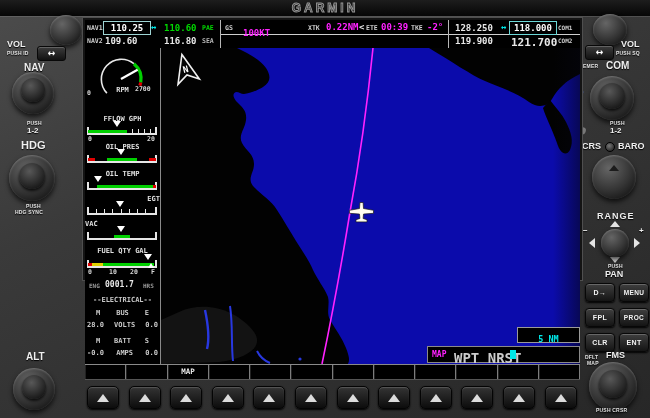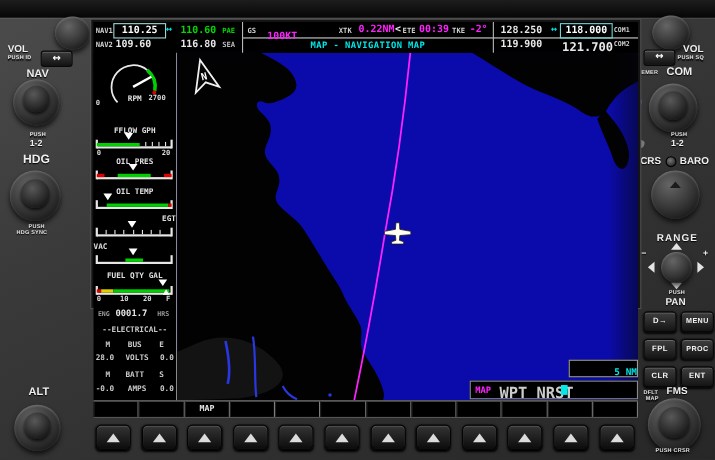--- a/index.html
+++ b/index.html
@@ -39,20 +39,21 @@
   .tri-d{width:0;height:0;border-left:5px solid transparent;border-right:5px solid transparent;border-top:6px solid #e4e4e4;position:absolute;}
   .tri-l{width:0;height:0;border-top:5px solid transparent;border-bottom:5px solid transparent;border-right:6px solid #e4e4e4;position:absolute;}
   .tri-r{width:0;height:0;border-top:5px solid transparent;border-bottom:5px solid transparent;border-left:6px solid #e4e4e4;position:absolute;}
 </style>
 </head>
 <body>
 
 <div class="bezel abs">
 
   <div class="topstrip abs"></div>
+  <div class="logo abs">GARMIN</div>
 
   <div class="knob" style="left:50px;top:15px;width:32px;height:30px"></div>
   <div class="bl" style="left:7px;top:39px;font-size:9px">VOL</div>
   <div class="tl" style="left:7px;top:50px">PUSH ID</div>
   <div class="swapbtn" style="left:37px;top:46px">↔</div>
   <div class="bl" style="left:24px;top:62px;font-size:10px">NAV</div>
   <div class="knob" style="left:12px;top:72px;width:42px;height:42px">
       <div class="cap" style="left:9px;top:6px;width:24px;height:24px"></div>
     </div>
   <div class="tl" style="left:27px;top:120px">PUSH</div>
@@ -129,21 +130,20 @@
 
     <div class="st" style="left:140px;top:3.5px;font-size:6.5px;color:#cfcfcf">GS</div>
     <div class="st" style="left:158px;top:8px;font-size:9px;color:#ff22ff">100KT</div>
     <div class="st" style="left:223px;top:3.5px;font-size:6.5px;color:#cfcfcf">XTK</div>
     <div class="st" style="left:241px;top:2px;font-size:9px;color:#ff22ff">0.22NM</div>
     <div class="st" style="left:274px;top:2px;font-size:9px;color:#e8e8e8">&lt;</div>
     <div class="st" style="left:281px;top:3.5px;font-size:6.5px;color:#cfcfcf">ETE</div>
     <div class="st" style="left:296px;top:2px;font-size:9px;color:#ff22ff">00:39</div>
     <div class="st" style="left:326px;top:3.5px;font-size:6.5px;color:#cfcfcf">TKE</div>
     <div class="st" style="left:342px;top:2px;font-size:9px;color:#ff22ff">-2°</div>
-    <div class="st" style="left:136px;top:17px;width:227px;text-align:center;font-size:8px;color:#00e8e8;letter-spacing:.4px">MAP - NAVIGATION MAP</div>
 
     <div class="st" style="left:370px;top:2.5px;font-size:9px;color:#e8e8e8">128.250</div>
     <div class="st" style="left:416px;top:2px;font-size:9px;color:#00e8e8">↔</div>
     <div class="fbox" style="left:424px;top:1px;width:46px;height:12px;border-color:#6cd8d8">118.000</div>
     <div class="st" style="left:473px;top:4px;font-size:6px;color:#cfcfcf">COM1</div>
     <div class="st" style="left:370px;top:16px;font-size:9px;color:#e8e8e8">119.900</div>
     <div class="st" style="left:426px;top:16px;font-size:11px;color:#e8e8e8">121.700</div>
     <div class="st" style="left:473px;top:17px;font-size:6px;color:#cfcfcf">COM2</div>
 
     <div class="abs" style="left:0;top:28px;width:75px;height:316px;background:#000">
@@ -270,21 +270,21 @@
       <g transform="translate(200.5,163.5)">
         <path d="M -1.6,-9 L 1.6,-9 L 2,-3 L 12,-1.2 L 12,1.8 L 2,2.6 L 1.6,7 L 5.5,8.2 L 5.5,10.4 L -5.5,10.4 L -5.5,8.2 L -1.6,7 L -2,2.6 L -12,1.8 L -12,-1.2 L -2,-3 Z" fill="#fffdf0" stroke="#1a1a1a" stroke-width="0.7"></path>
       </g>
       <g transform="translate(25,23) rotate(-14)">
         <path d="M0,-17 L11,11 L0,4 L-11,11 Z" fill="#050505" stroke="#f0f0f0" stroke-width="1.6"></path>
         <text x="0" y="1.5" text-anchor="middle" font-size="9" font-weight="bold" fill="#fff" font-family="DejaVu Sans Mono, monospace">N</text>
       </g>
     </svg>
     <div class="abs" style="left:468px;top:28px;width:27px;height:316px;background:linear-gradient(to right,rgba(0,0,0,0),rgba(5,5,15,.55))"></div>
 
-    <div class="abs" style="left:432px;top:307px;width:61px;height:14px;background:#000;border:1px solid #9a9a9a;text-align:right">
+    <div class="abs" style="left:432px;top:307px;width:61px;height:14px;background:#000;border:1px solid #9a9a9a;text-align:center">
       <span class="st" style="position:static;font-size:8.5px;color:#00e8e8;line-height:14px">5 NM</span>
     </div>
     <div class="abs" style="left:342px;top:326px;width:151px;height:15px;background:#000;border:1px solid #8a8a8a">
       <span class="st" style="left:4px;top:2.5px;font-size:8px;color:#ff22ff">MAP</span>
       <span class="st" style="left:26px;top:2.5px;font-size:14px;color:#cccccc">WPT NRST</span>
       <span class="abs" style="left:82px;top:2.5px;width:6px;height:9px;background:#00e8e8"></span>
     </div>
 
     <div class="skbar">
       <div class="skcell"></div>

